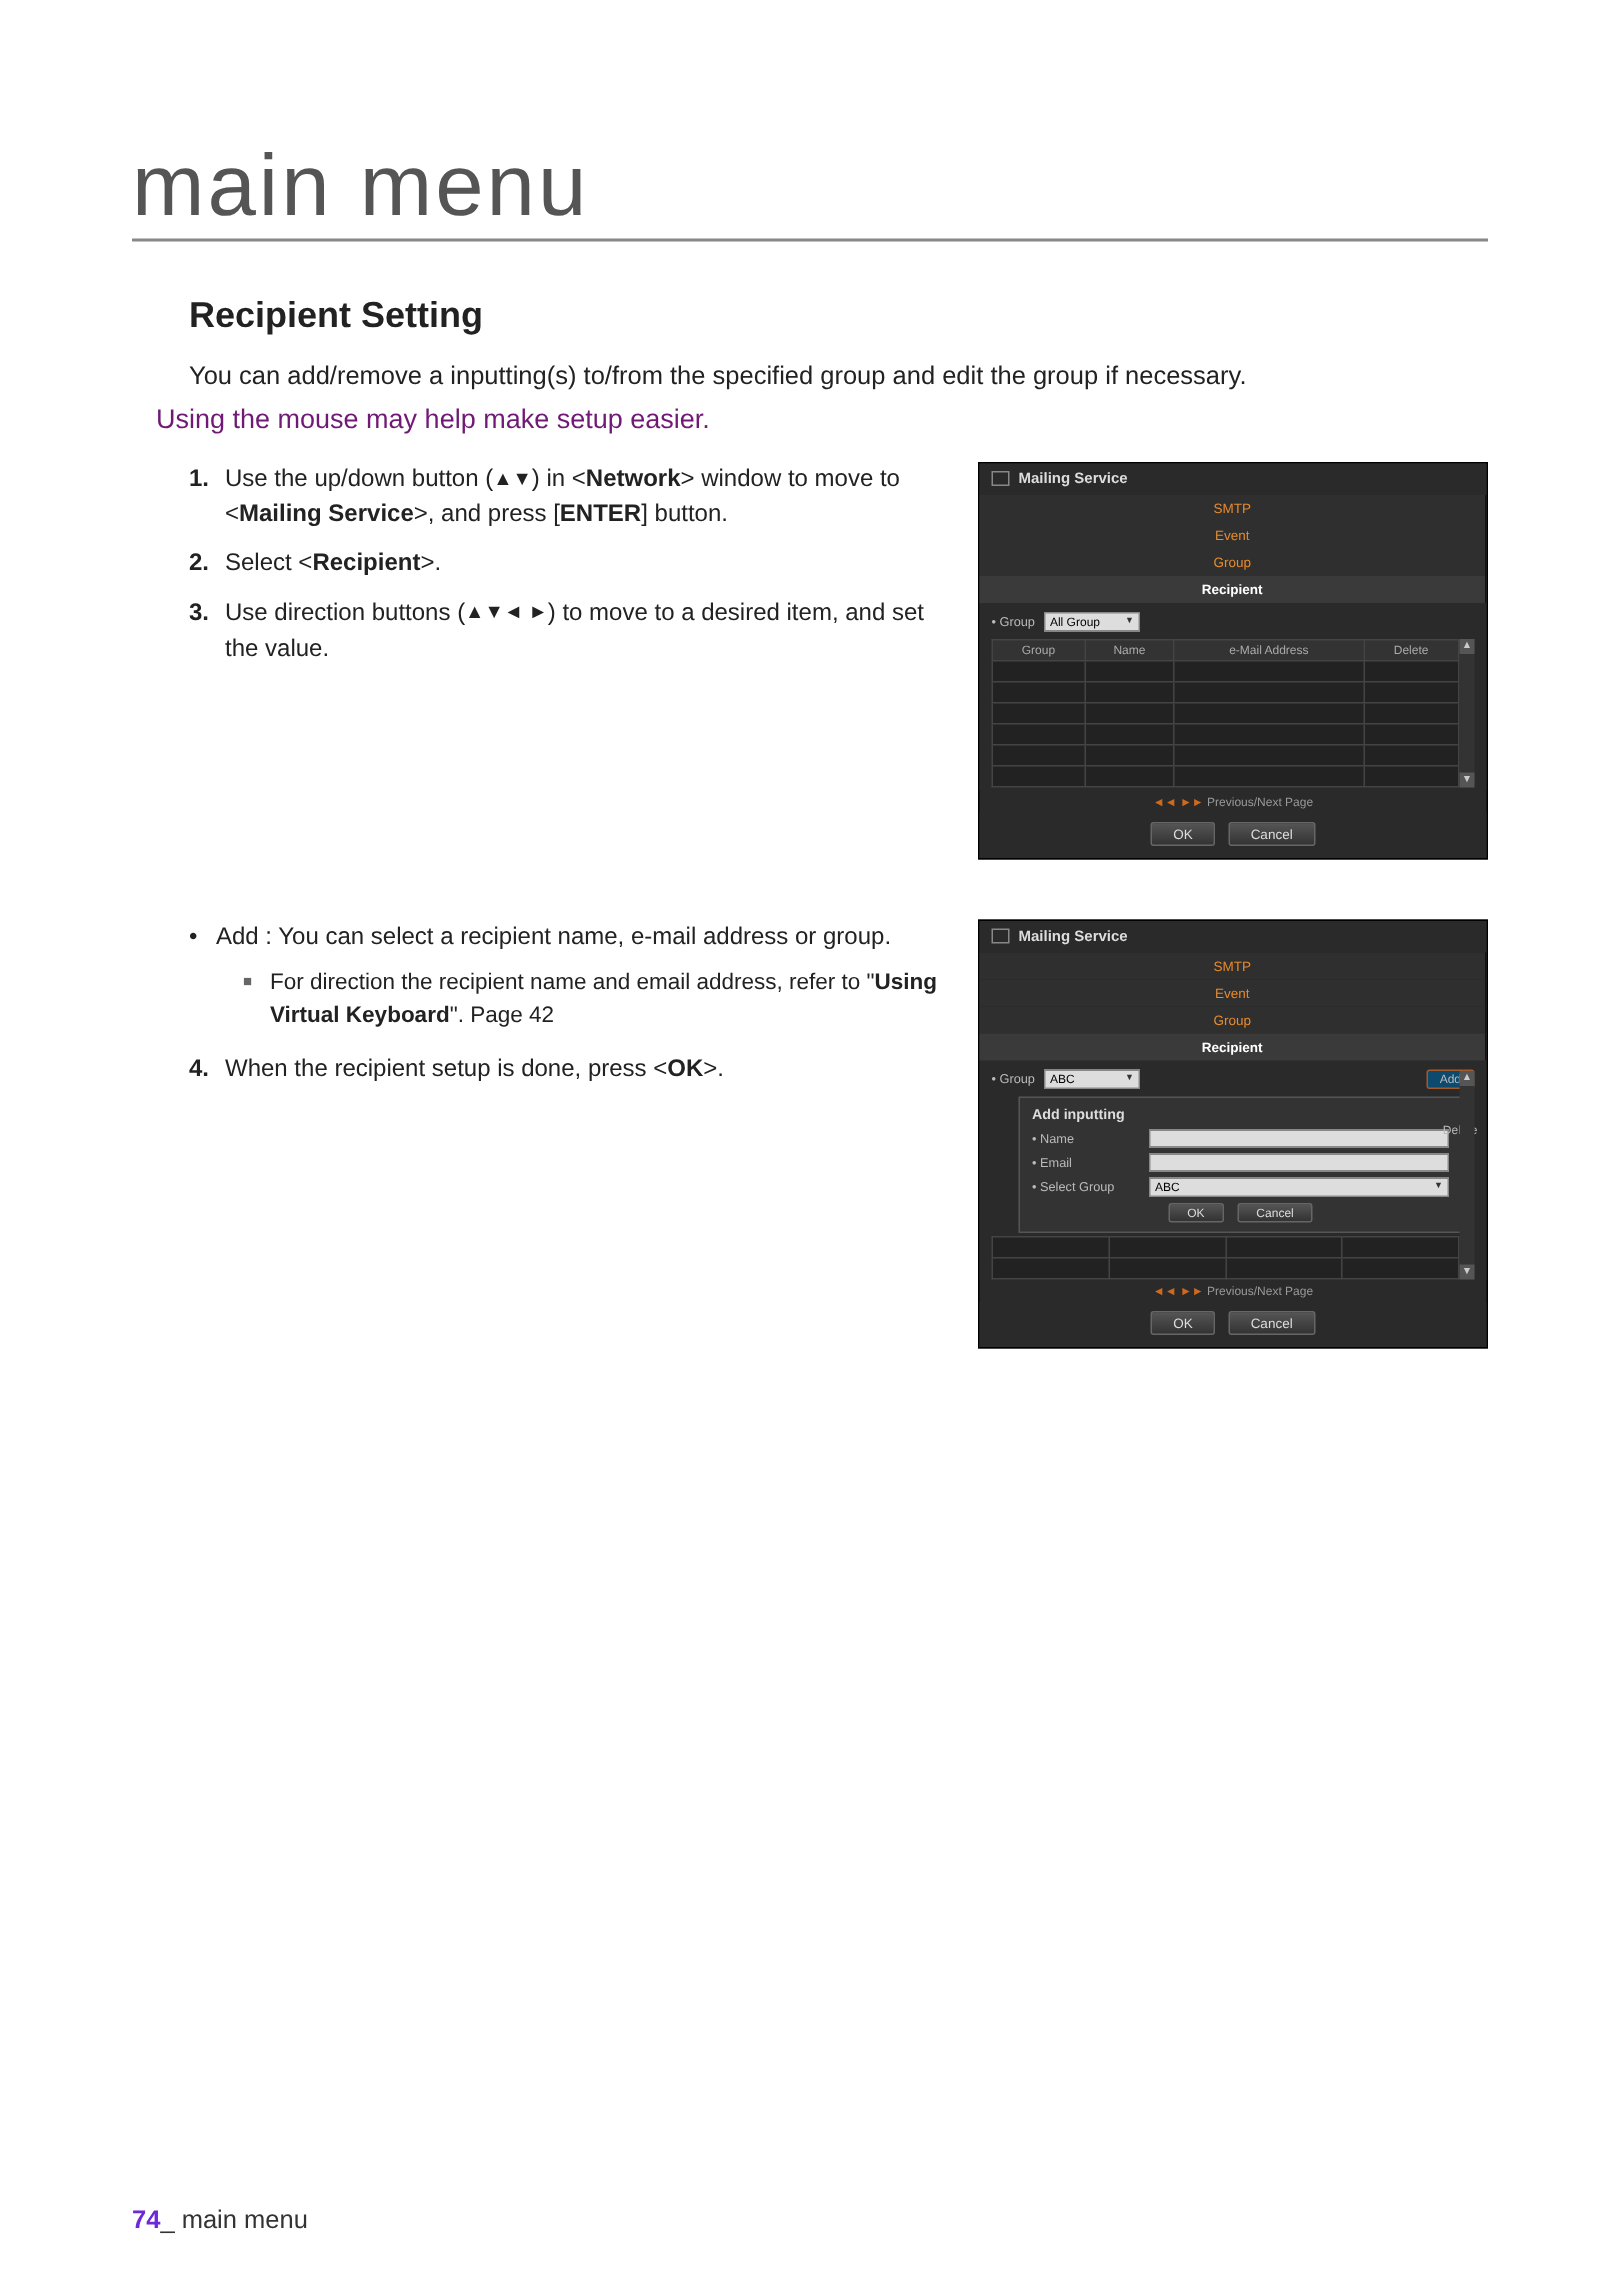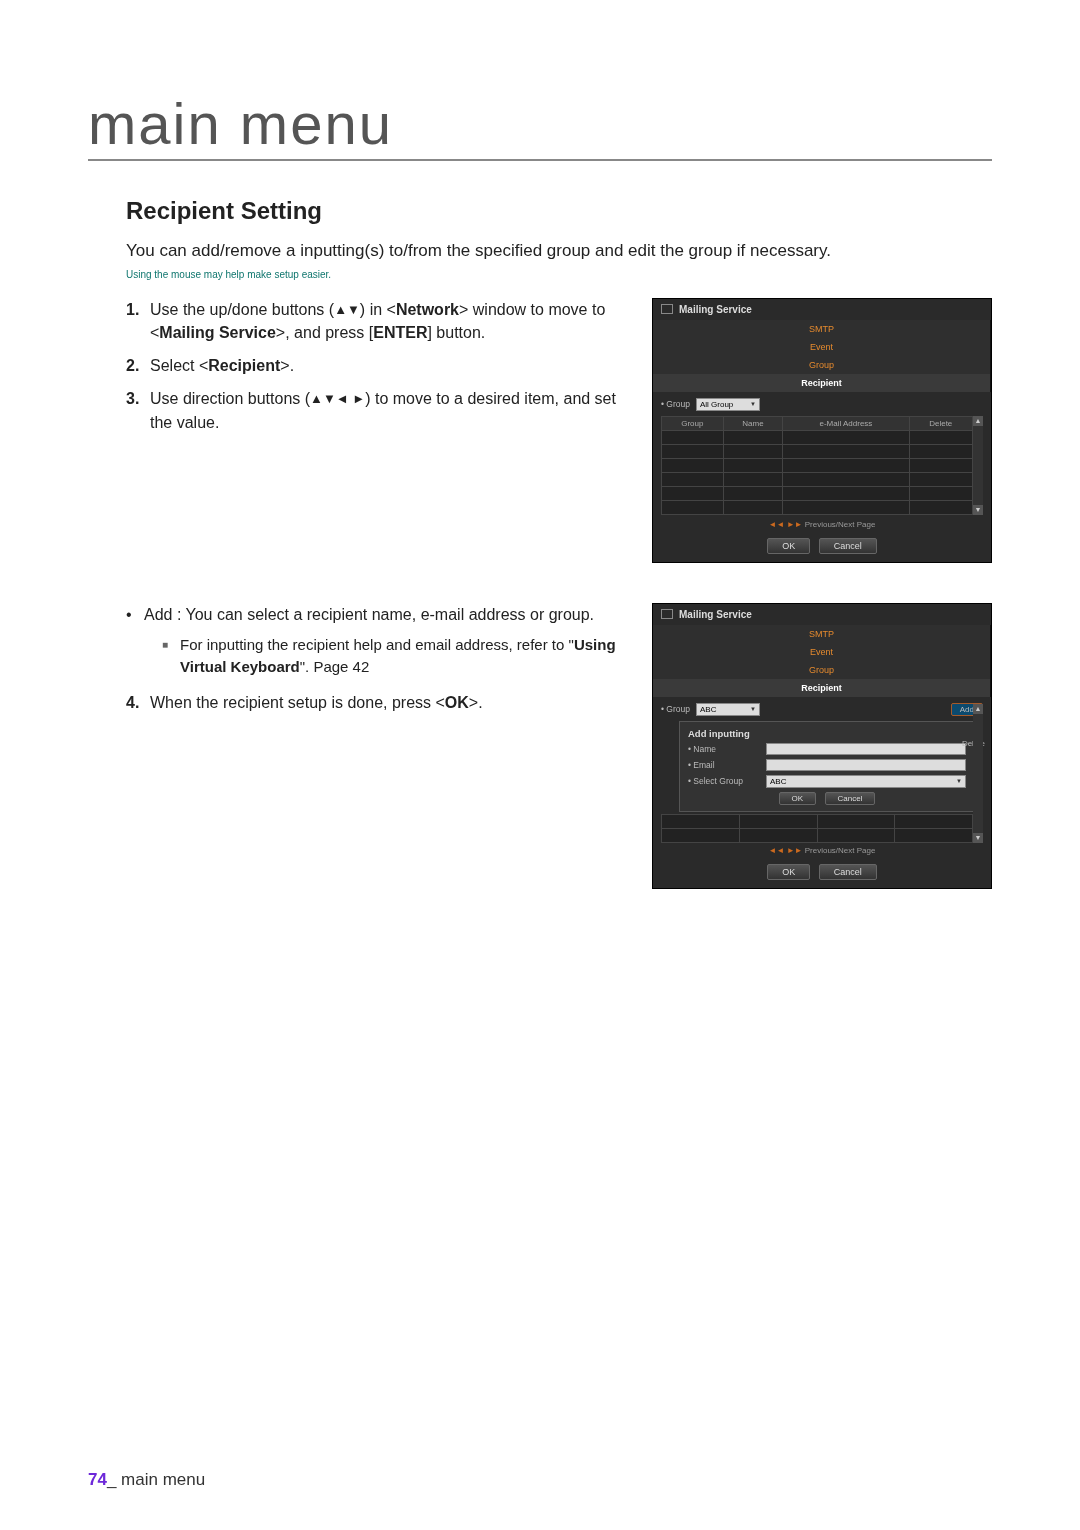--- a/index.html
+++ b/index.html
@@ -31,23 +31,23 @@
     font-weight: 600;
     margin: 0 0 14px 38px;
     color: #222;
   }
   .intro {
     font-size: 17px;
     margin: 0 0 6px 38px;
     line-height: 1.4;
   }
   .subnote {
-    font-size: 10px;
-    margin: 0 0 18px 38px;
-    color: #0f766e;
+    font-size: 18px;
+    margin: 0 0 18px 16px;
+    color: #701a75;
   }
   .two-col {
     display: flex;
     gap: 20px;
     margin-left: 38px;
     margin-bottom: 40px;
   }
   .left-col { flex: 1; }
   .right-col { width: 340px; flex-shrink: 0; }
   ol.steps {
@@ -268,21 +268,21 @@
   <div class="section-title">Recipient Setting</div>
   <div class="intro">You can add/remove a inputting(s) to/from the specified group and edit the group if necessary.</div>
   <div class="subnote">Using the mouse may help make setup easier.</div>
 
   <div class="two-col">
     <div class="left-col">
       <ol class="steps">
         <li>
           <span class="num">1.</span>
           <span class="txt">
-            <span>Use the up/done buttons (</span><span class="arrow">▲▼</span><span>) in &lt;</span><b>Network</b><span>&gt; window to move to &lt;</span><b>Mailing Service</b><span>&gt;, and press [</span><b>ENTER</b><span>] button.</span>
+            <span>Use the up/down button (</span><span class="arrow">▲▼</span><span>) in &lt;</span><b>Network</b><span>&gt; window to move to &lt;</span><b>Mailing Service</b><span>&gt;, and press [</span><b>ENTER</b><span>] button.</span>
           </span>
         </li>
         <li>
           <span class="num">2.</span>
           <span class="txt">
             <span>Select &lt;</span><b>Recipient</b><span>&gt;.</span>
           </span>
         </li>
         <li>
           <span class="num">3.</span>
@@ -380,21 +380,21 @@
   <div class="two-col">
     <div class="left-col">
       <ul class="bullets">
         <li>
           <span class="dot">•</span>
           <span class="txt">
             <span>Add : You can select a recipient name, e-mail address or group.</span><br>
             <div class="sub-bullet">
               <span class="sq">■</span>
               <span class="txt">
-                <span>For inputting the recipient help and email address, refer to "</span><b>Using Virtual Keyboard</b><span>". Page 42</span>
+                <span>For direction the recipient name and email address, refer to "</span><b>Using Virtual Keyboard</b><span>". Page 42</span>
               </span>
             </div>
           </span>
         </li>
       </ul>
       <ol class="steps" style="margin-top:6px;">
         <li>
           <span class="num">4.</span>
           <span class="txt">
             <span>When the recipient setup is done, press &lt;</span><b>OK</b><span>&gt;.</span>

